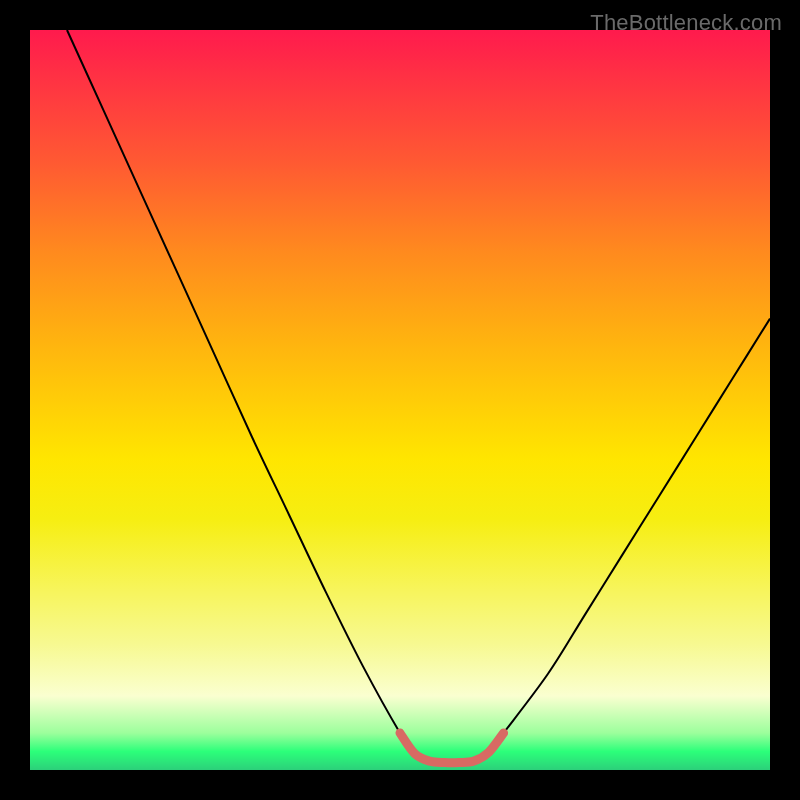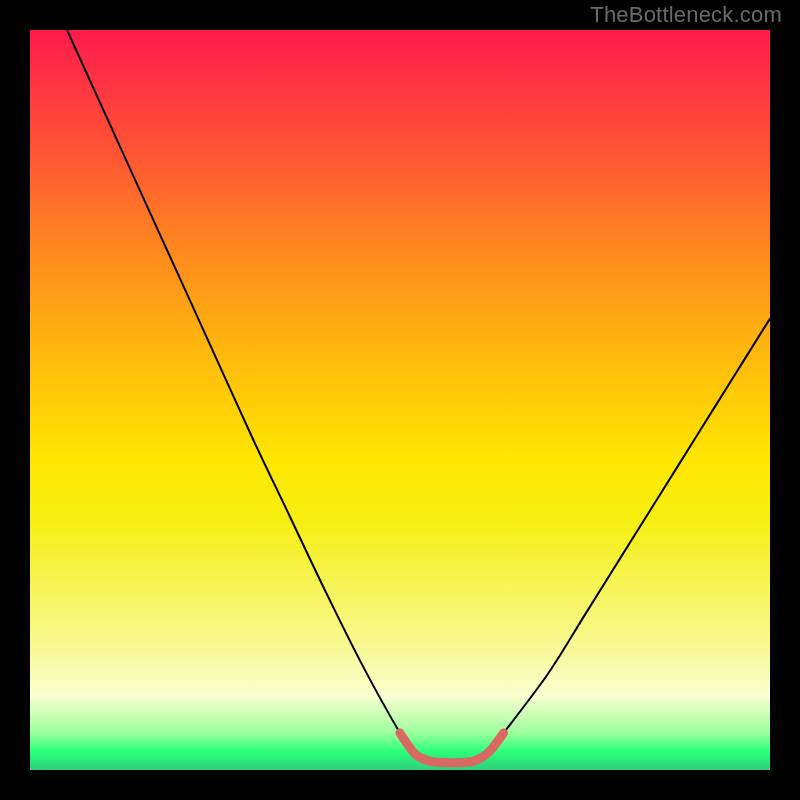--- a/index.html
+++ b/index.html
@@ -13,21 +13,21 @@
     #ffb30f 42%,
     #ffe600 58%,
     #f6ee11 66%,
     #f7f55e 76%,
     #f7f991 83%,
     #faffd0 90%,
     #9cff9c 95%,
     #2cff7a 97.5%,
     #2cd07a 100%);
 }
-.watermark{position:absolute;top:2px;right:18px;color:#6a6a6a;font:22px Arial,Helvetica,sans-serif;letter-spacing:.2px}
+.watermark{position:absolute;top:10px;right:18px;color:#6a6a6a;font:22px Arial,Helvetica,sans-serif;letter-spacing:.2px}
 svg{position:absolute;left:0;top:0}
 </style>
 </head>
 <body>
 <div class="wrap">
   <div class="plot"></div>
 
   <div class="watermark">TheBottleneck.com</div>
 
   <svg width="800" height="800">

